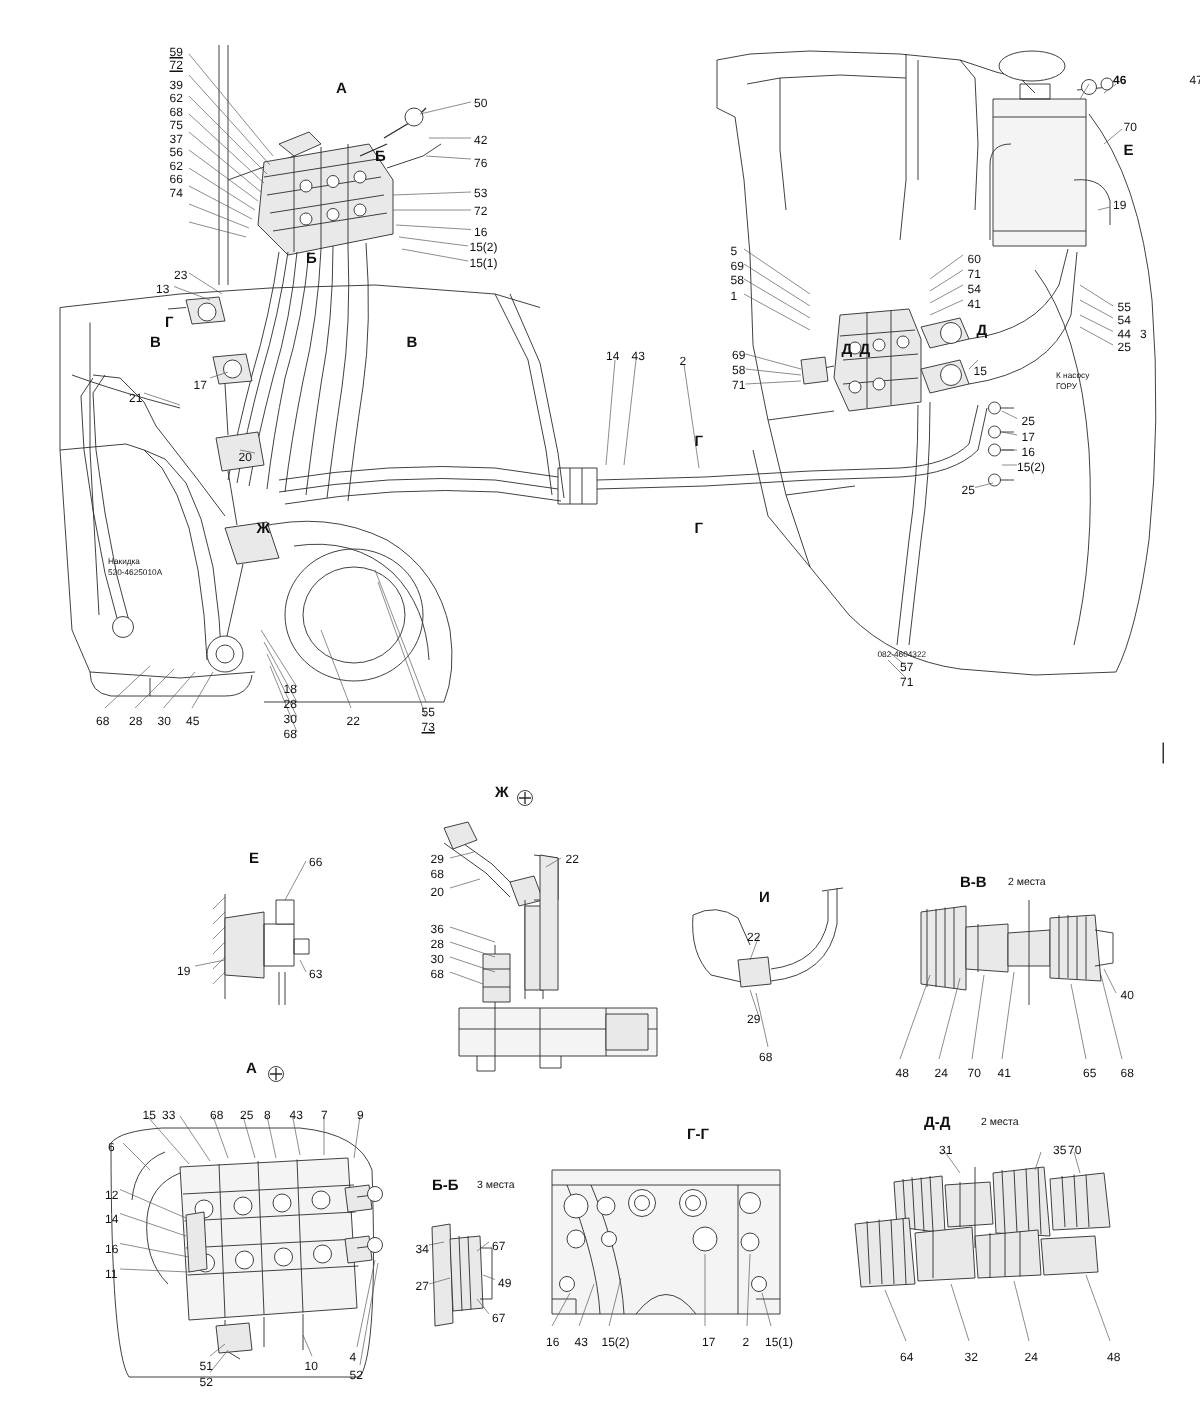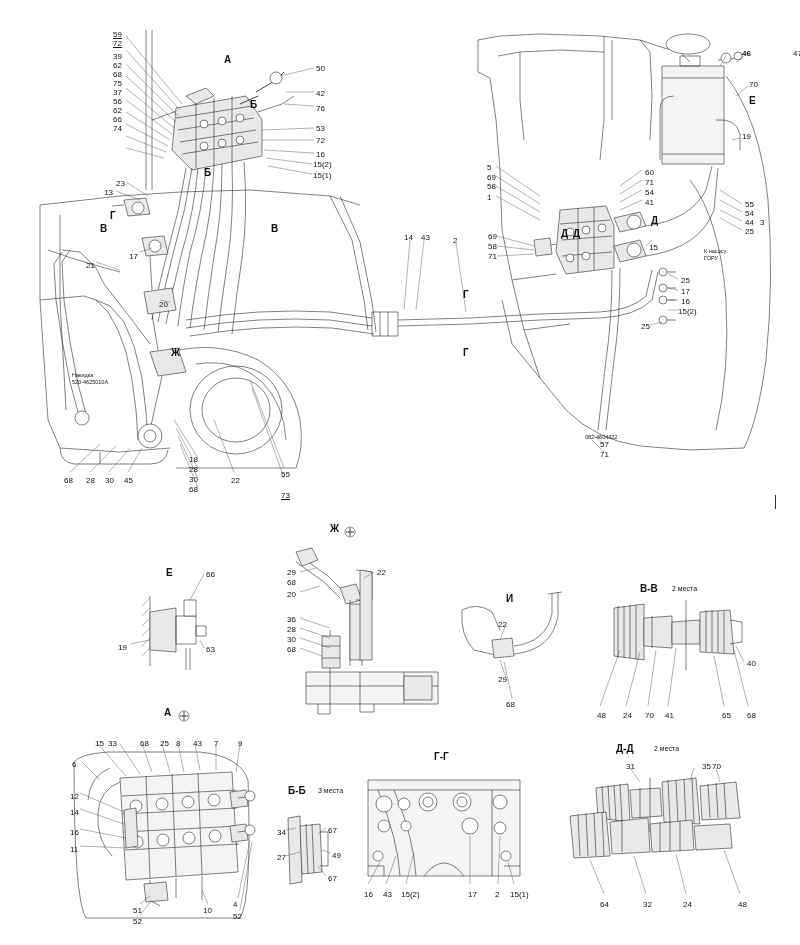--- a/index.html
+++ b/index.html
@@ -543,21 +543,21 @@
       <div class="lbl" style="left: 64px; top: 476px;">68</div>
       <div class="lbl" style="left: 86px; top: 476px;">28</div>
       <div class="lbl" style="left: 105px; top: 476px;">30</div>
       <div class="lbl" style="left: 124px; top: 476px;">45</div>
       <div class="lbl" style="left: 189px; top: 455px;">18</div>
       <div class="lbl" style="left: 189px; top: 465px;">28</div>
       <div class="lbl" style="left: 189px; top: 475px;">30</div>
       <div class="lbl" style="left: 189px; top: 485px;">68</div>
       <div class="lbl" style="left: 231px; top: 476px;">22</div>
       <div class="lbl" style="left: 281px; top: 470px;">55</div>
-      <div class="lbl" style="left: 281px; top: 491px; text-decoration: underline;">73</div>
+      <div class="lbl" style="left: 281px; top: 480px; text-decoration: underline;">73</div>
     </div>
 
   <div class="lbl tiny" style="left:72px;top:372px;">Накидка
 520-4625010A</div>
   <div class="lbl tiny" style="left:704px;top:248px;">К насосу
 ГОРУ</div>
   <div class="lbl tiny" style="left:585px;top:434px;">082-4604322</div>
 
   <div class="tickmark"></div>
 
@@ -576,21 +576,21 @@
 
   <div class="lbl sec" style="left:164px;top:708px;">А</div>
   <svg class="art" style="left:0;top:0;">
     <circle class="ln" cx="184" cy="716" r="5"></circle>
     <path class="ln2" d="M180 716 L188 716 M184 712 L184 720"></path>
   </svg>
 
   <div class="lbl sec" style="left:288px;top:786px;">Б-Б</div>
   <div class="lbl small" style="left:318px;top:787px;">3 места</div>
 
-  <div class="lbl sec" style="left:424px;top:752px;padding-left:10px;">Г-Г</div>
+  <div class="lbl sec" style="left:448px;top:752px;padding-left:10px;">Г-Г</div>
 
   <div class="lbl sec" style="left:616px;top:744px;">Д-Д</div>
   <div class="lbl small" style="left:654px;top:745px;">2 места</div>
 
   <div id="detail-numbers">
       <div class="lbl" style="left: 206px; top: 570px;">66</div>
       <div class="lbl" style="left: 118px; top: 643px;">19</div>
       <div class="lbl" style="left: 206px; top: 645px;">63</div>
       <div class="lbl" style="left: 287px; top: 568px;">29</div>
       <div class="lbl" style="left: 287px; top: 578px;">68</div>

